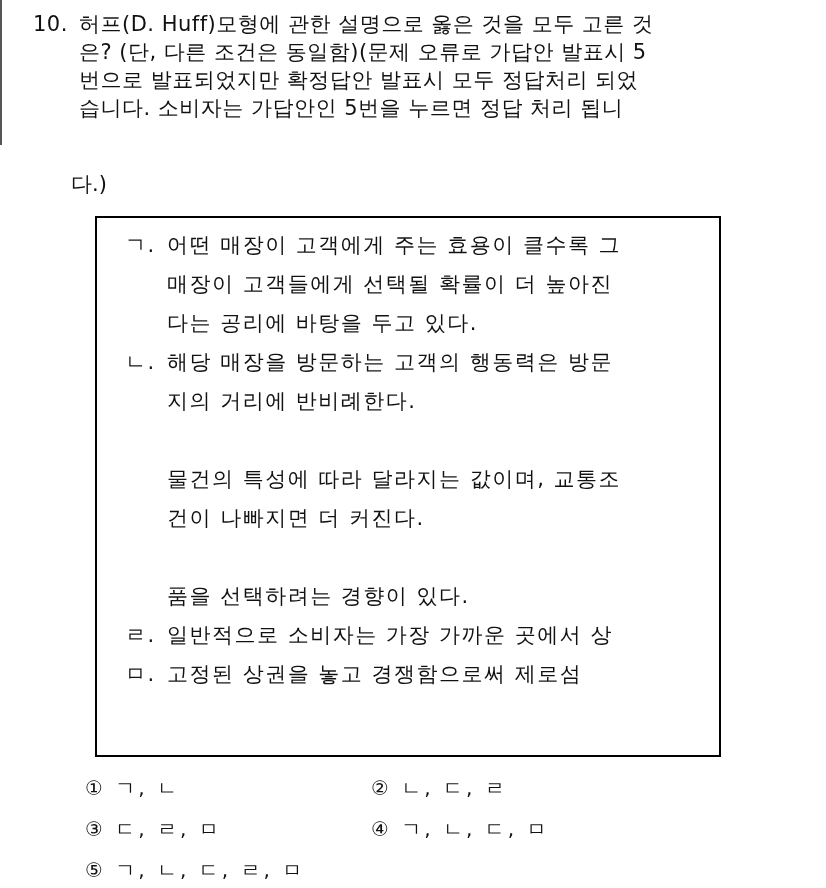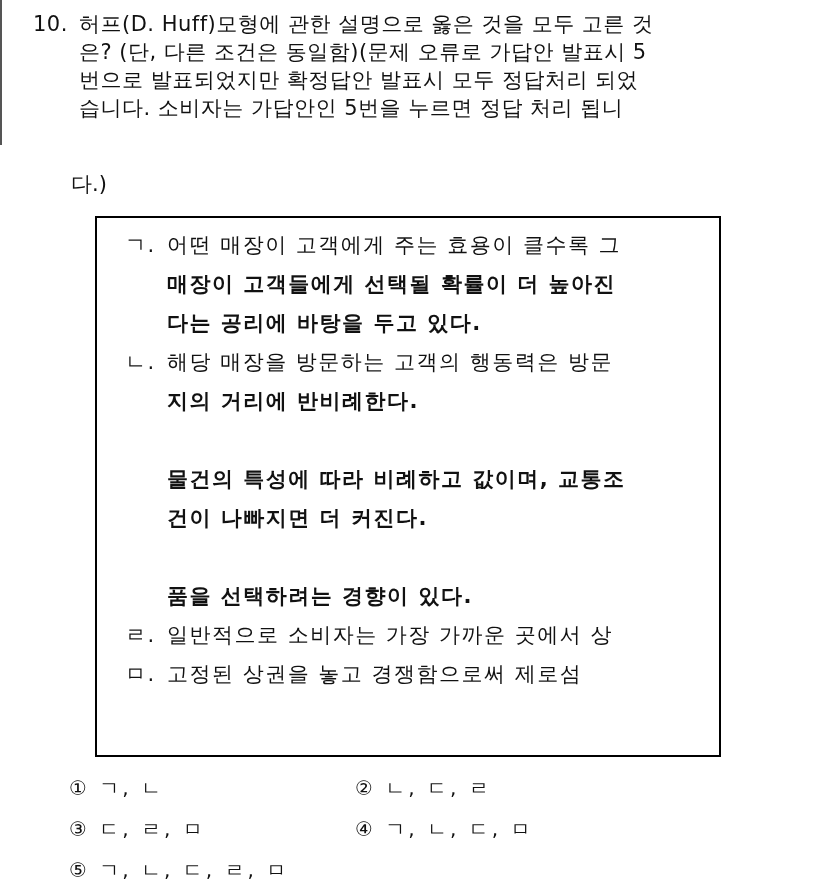--- a/index.html
+++ b/index.html
@@ -8,23 +8,23 @@
   .left-bar { position:absolute; left:0; top:0; width:2px; height:145px; background:#555; }
   .question { position:absolute; left:33px; top:10px; width:760px; font-size:21px; line-height:28px; letter-spacing:0.5px; }
   .q-num { position:absolute; left:0; top:0; }
   .q-text { position:absolute; left:38px; top:0; width:730px; }
   .q-line { height:28px; white-space:nowrap;margin-left:8px; }
   .q-tail { position:absolute; left:71px; top:170px; font-size:21px; }
   .box { position:absolute; left:75px; top:216px; width:622px; height:537px; border:2px solid #000;margin-left:20px; }
   .item { position:absolute; left:28px; font-size:21px; line-height:39px; letter-spacing:1.5px; }
   .item .mark { display:inline-block; width:42px; }
   .item .line { white-space:nowrap; }
-  .item .cont { padding-left:42px;font-weight:bold; }
+  .item .cont { padding-left:42px; }
   .choices { position:absolute; left:69px; top:775px; font-size:20px; }
-  .choice { position:absolute; white-space:nowrap; letter-spacing:3px; }
+  .choice { position:absolute; white-space:nowrap; letter-spacing:3px;margin-left:16px; }
 </style>
 </head>
 <body>
 
 <div class="left-bar"></div>
 
 <div class="question">
   <span class="q-num">10.</span>
   <div class="q-text">
     <div class="q-line">허프(D. Huff)모형에 관한 설명으로 옳은 것을 모두 고른 것</div>
@@ -39,21 +39,21 @@
   <div class="item" style="top:8px">
     <div class="line"><span class="mark">ㄱ.</span><span>어떤 매장이 고객에게 주는 효용이 클수록 그</span></div>
     <div class="line cont">매장이 고객들에게 선택될 확률이 더 높아진</div>
     <div class="line cont">다는 공리에 바탕을 두고 있다.</div>
   </div>
   <div class="item" style="top:125px">
     <div class="line"><span class="mark">ㄴ.</span><span>해당 매장을 방문하는 고객의 행동력은 방문</span></div>
     <div class="line cont">지의 거리에 반비례한다.</div>
   </div>
   <div class="item" style="top:242px">
-    <div class="line cont">물건의 특성에 따라 비례하고 값이며, 교통조</div>
+    <div class="line cont">물건의 특성에 따라 달라지는 값이며, 교통조</div>
     <div class="line cont">건이 나빠지면 더 커진다.</div>
   </div>
   <div class="item" style="top:359px">
     <div class="line cont">품을 선택하려는 경향이 있다.</div>
     <div class="line"><span class="mark">ㄹ.</span><span>일반적으로 소비자는 가장 가까운 곳에서 상</span></div>
   </div>
   <div class="item" style="top:437px">
     <div class="line"><span class="mark">ㅁ.</span><span>고정된 상권을 놓고 경쟁함으로써 제로섬</span></div>
   </div>
 </div>

